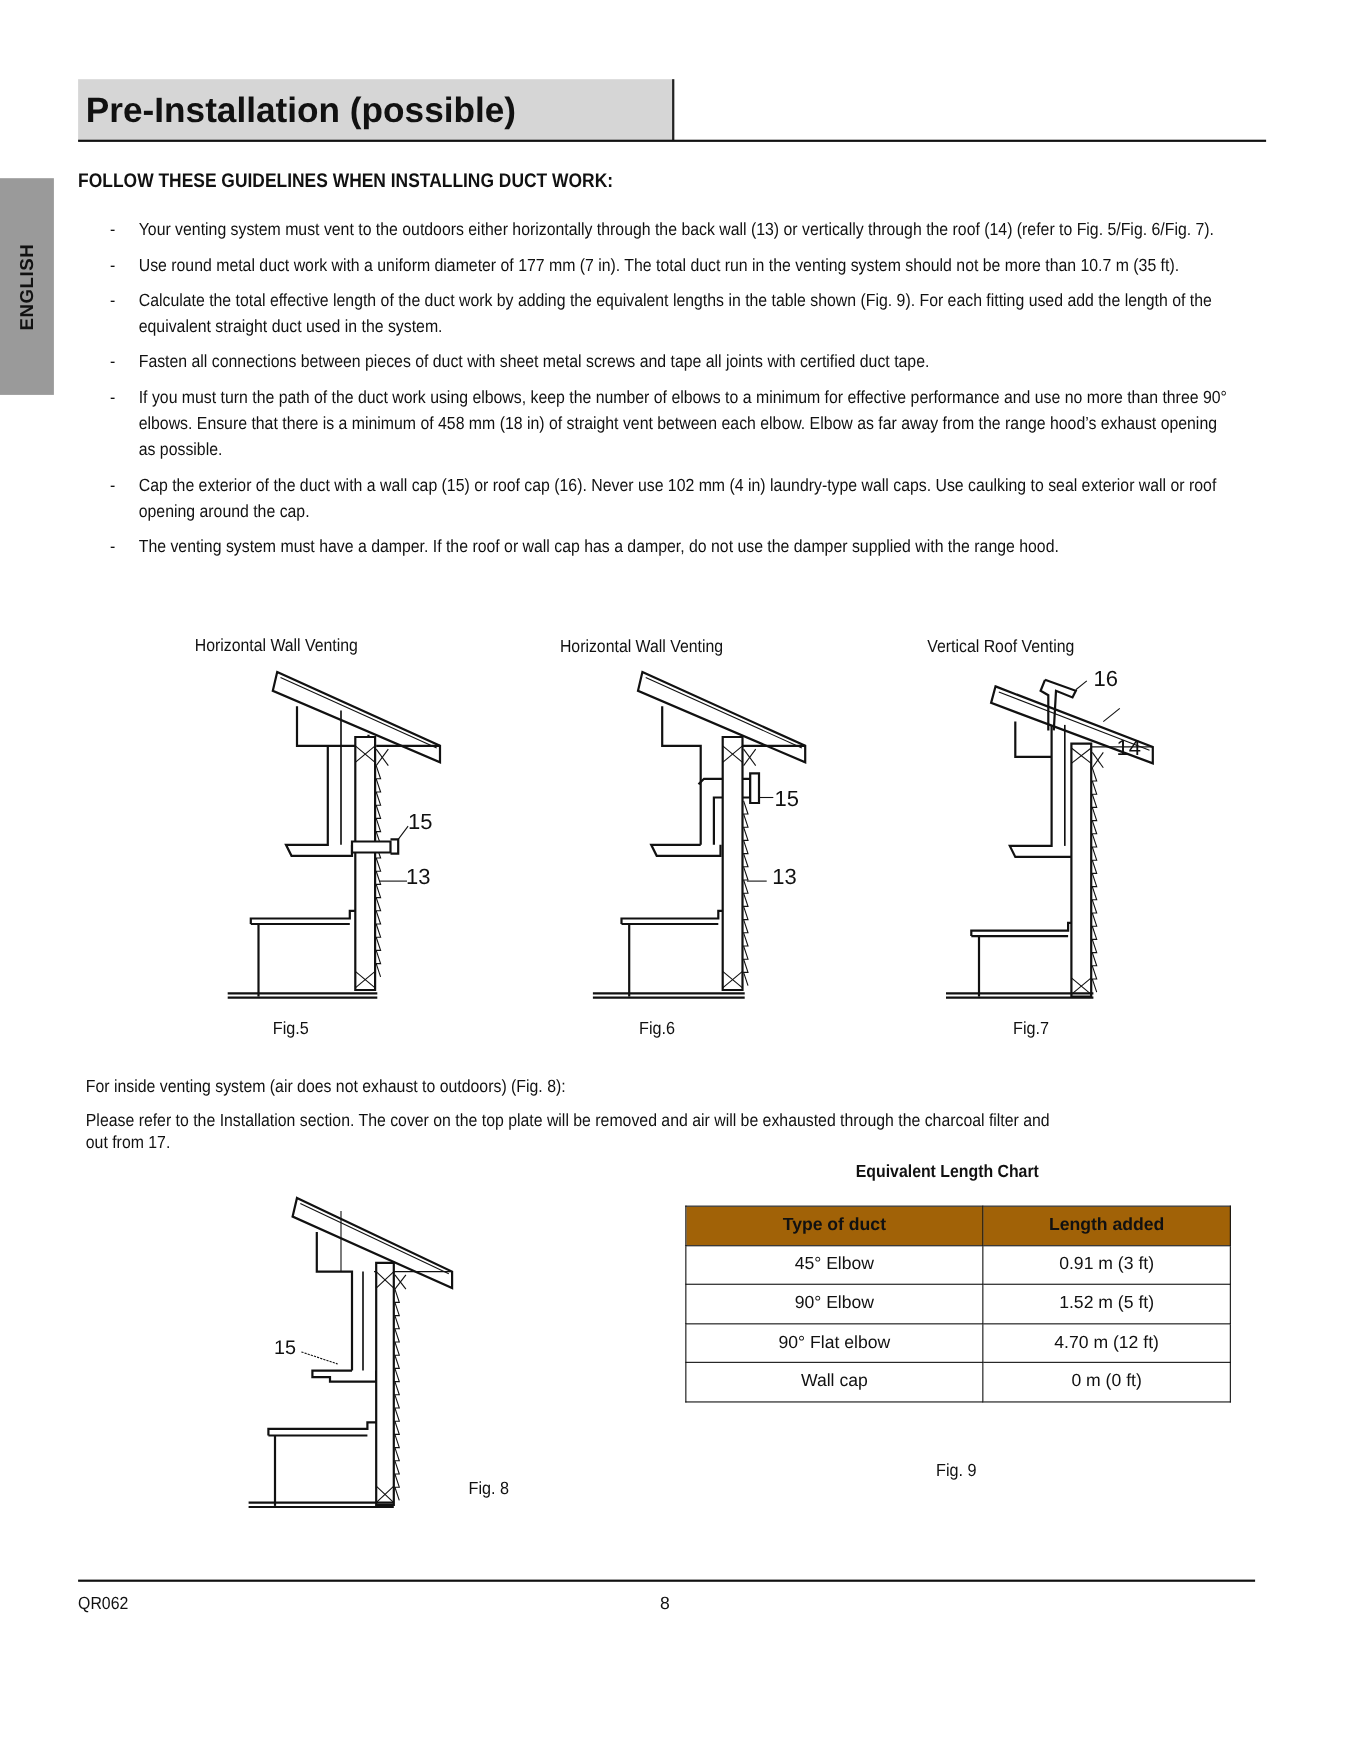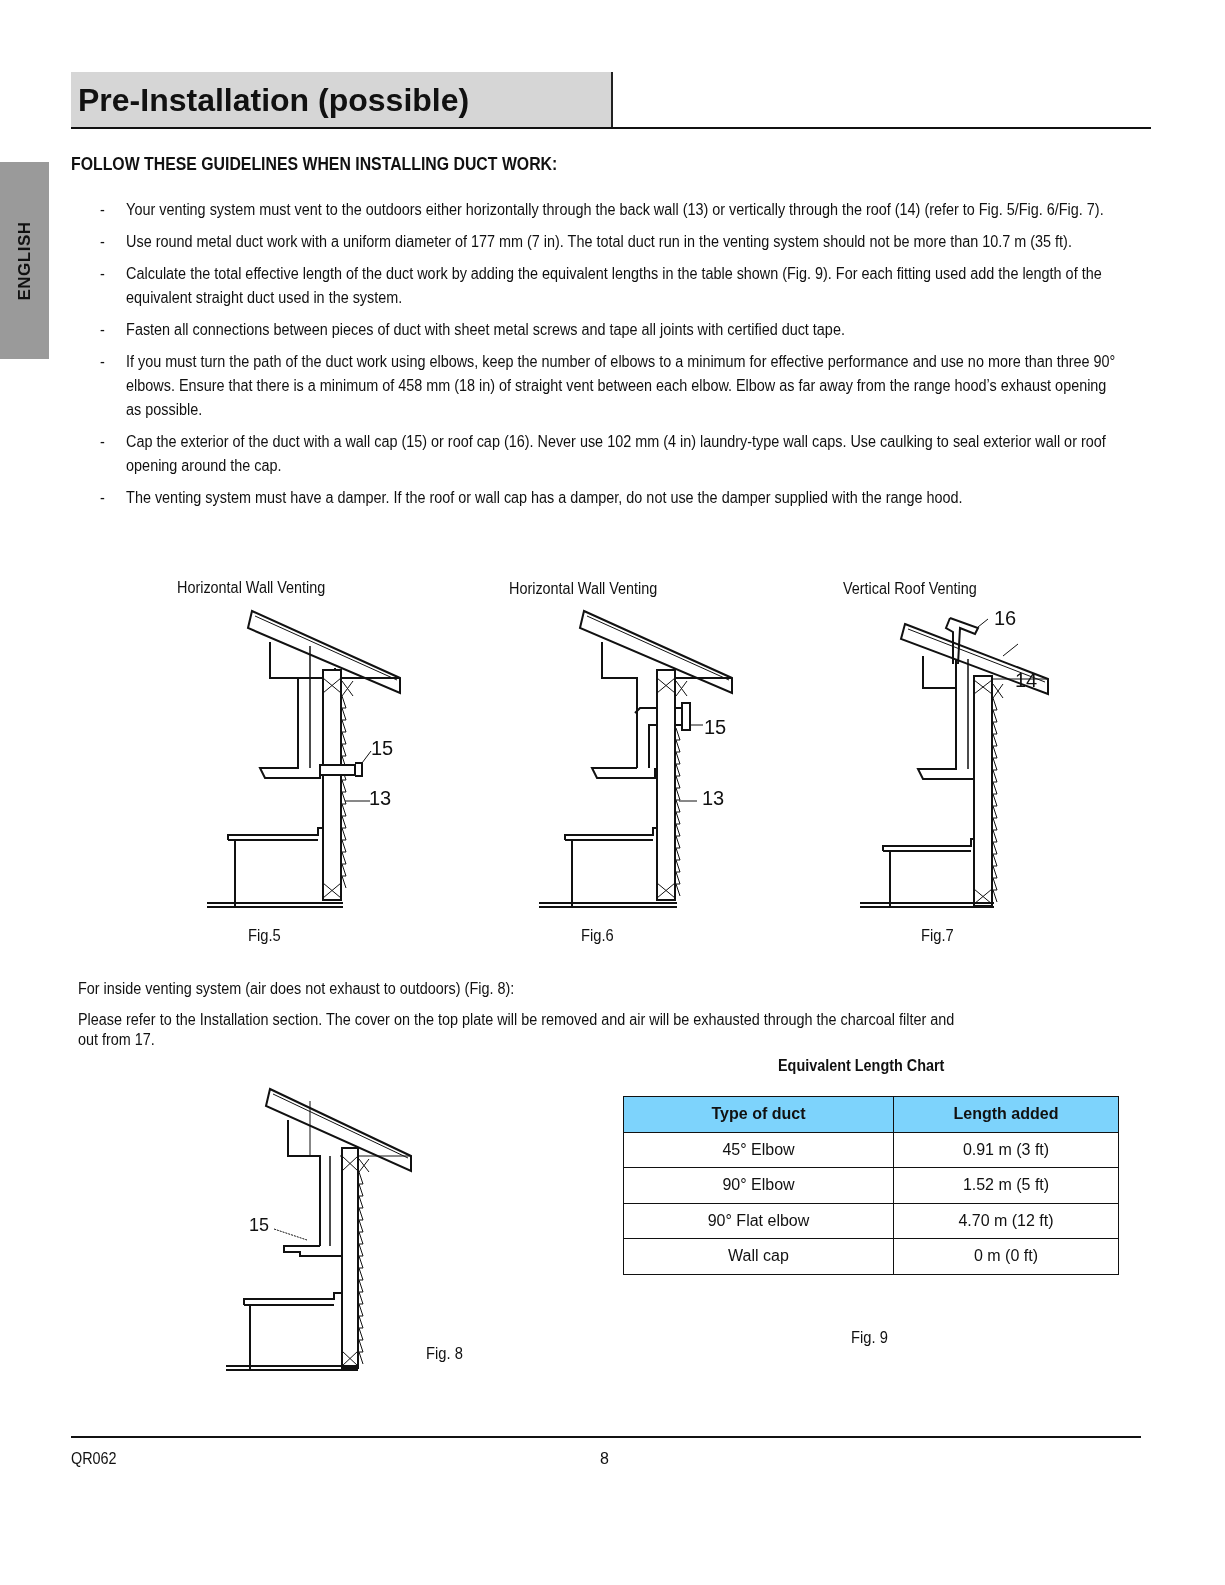--- a/index.html
+++ b/index.html
@@ -46,21 +46,21 @@
 
     svg.drawing { position: absolute; overflow: visible; }
     svg.drawing * { vector-effect: non-scaling-stroke; }
 
     .para { position: absolute; left: 78px; font-size: 16px; line-height: 22px; white-space: nowrap; transform: scaleX(0.9); transform-origin: left top; }
 
     .chart-title { position: absolute; left: 778px; top: 1057px; font-size: 16px; font-weight: bold; transform: scaleX(0.9); transform-origin: left top; white-space: nowrap; }
 
     table.eq { position: absolute; left: 623px; top: 1096px; width: 496px; border-collapse: collapse; }
     table.eq th, table.eq td { border: 1px solid #111; height: 35.5px; text-align: center; font-size: 16px; padding: 0; }
-    table.eq th { background: #7dd3fc; font-weight: bold; }
+    table.eq th { background: #a16207; font-weight: bold; }
     table.eq th:first-child, table.eq td:first-child { width: 270px; }
 
     .footer-rule { position: absolute; left: 71px; top: 1436px; width: 1070px; height: 2px; background: #111; }
     .footer-left { position: absolute; left: 71px; top: 1450px; font-size: 16px; transform: scaleX(0.9); transform-origin: left top; }
     .footer-center { position: absolute; left: 600px; top: 1450px; font-size: 16px; }
   </style>
 </head>
 <body>
 
 <div class="lang-tab">

